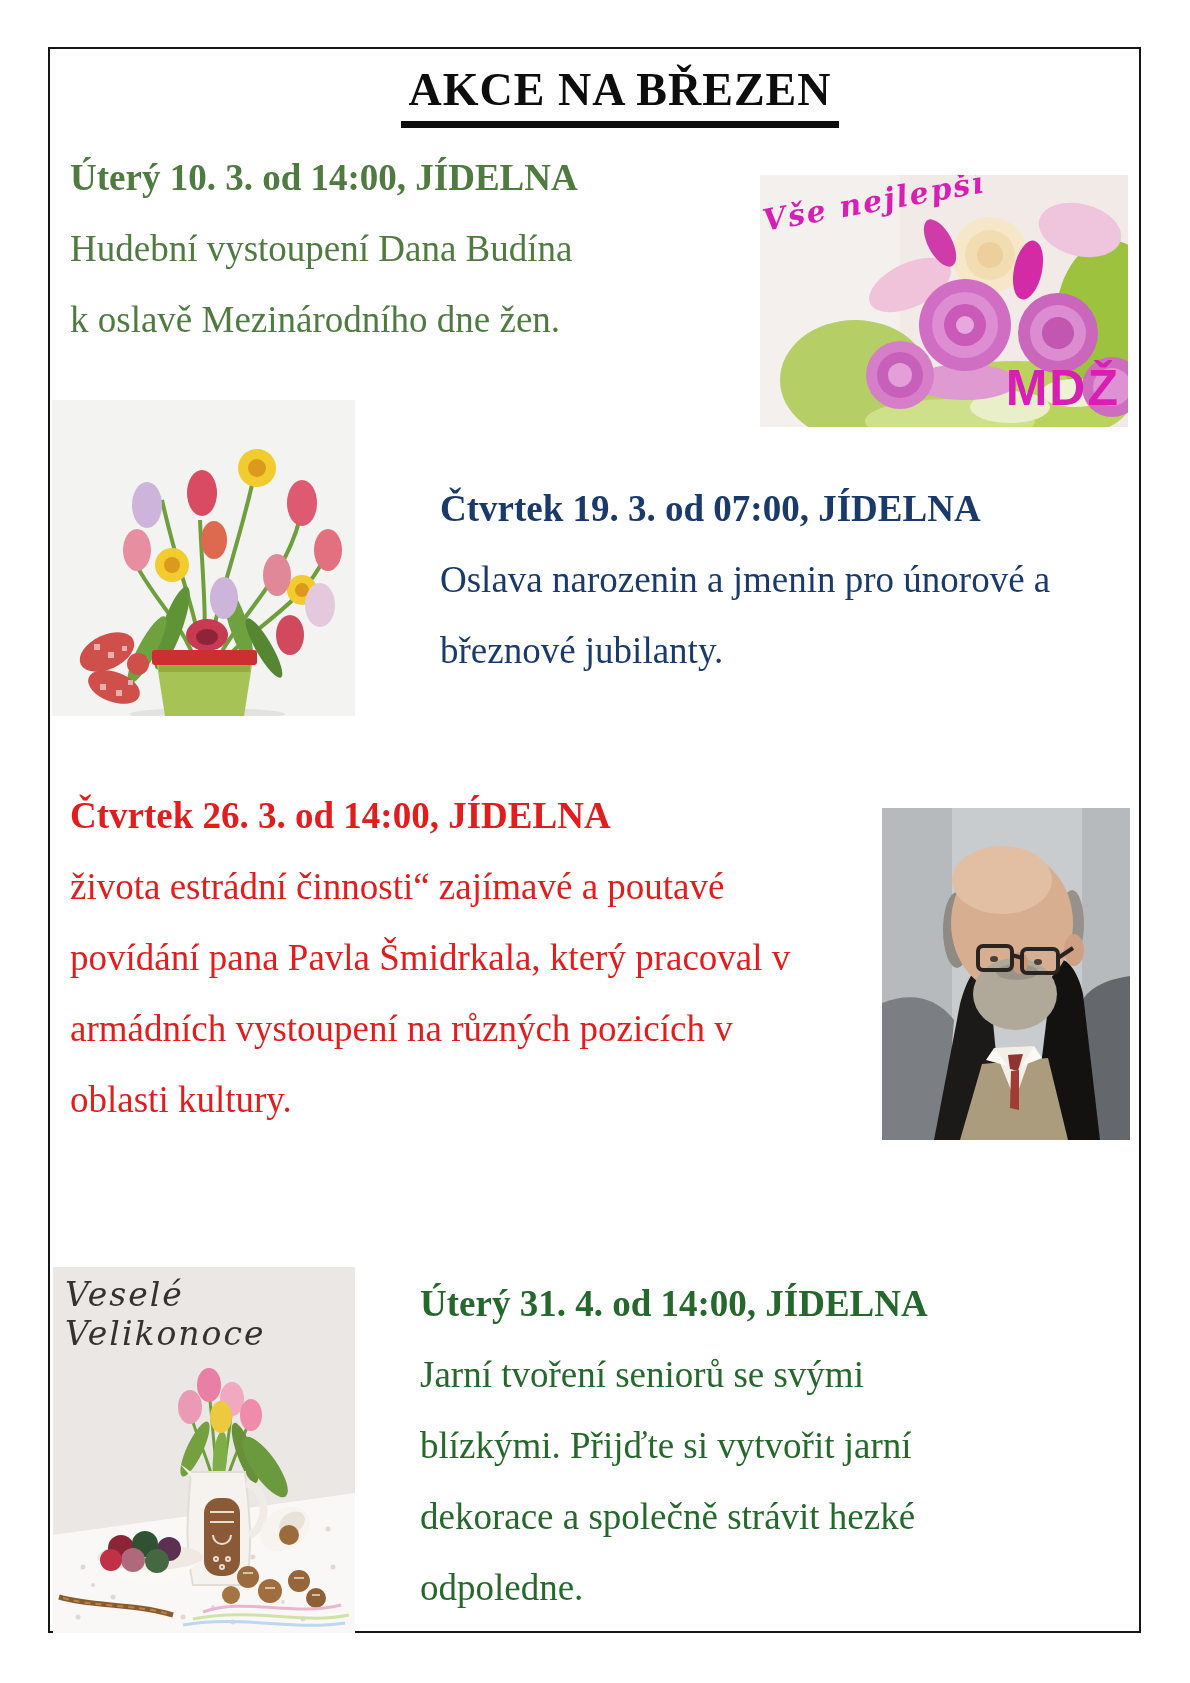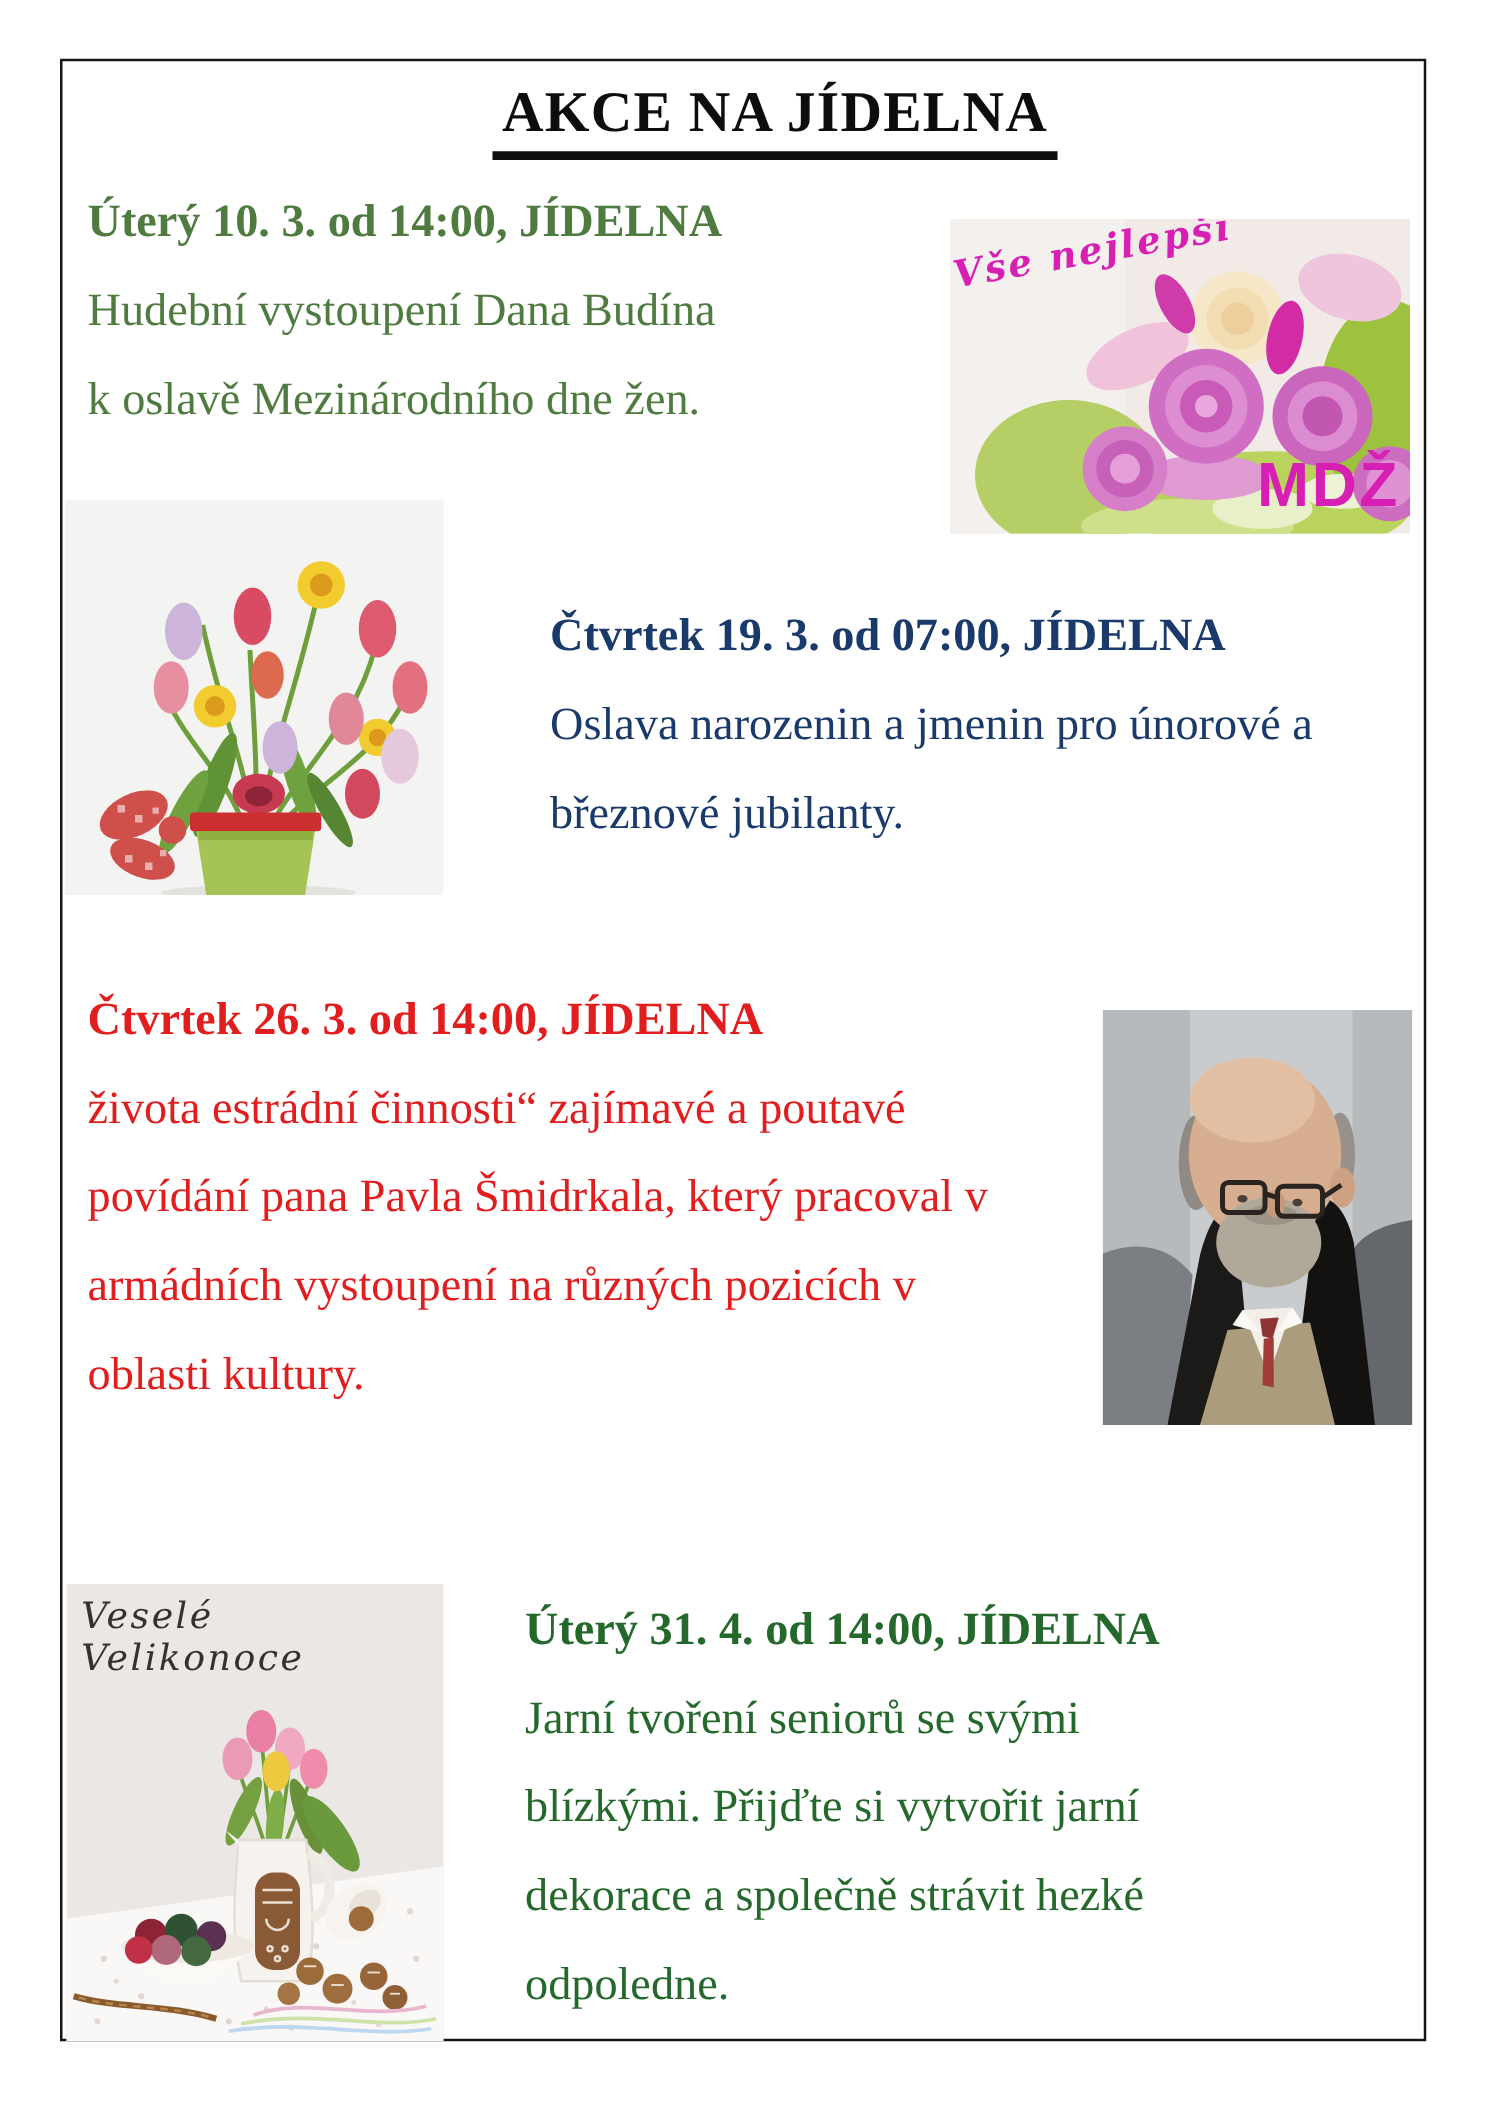--- a/index.html
+++ b/index.html
@@ -25,30 +25,30 @@
   .ph-roses{left:760px;top:175px;width:368px;height:252px;}
   .ph-tulips{left:52px;top:400px;width:303px;height:316px;}
   .ph-man{left:882px;top:808px;width:248px;height:332px;}
   .ph-easter{left:53px;top:1267px;width:302px;height:366px;}
   .overlay{position:absolute;pointer-events:none;}
   .vse{left:6px;top:28px;font-family:"DejaVu Serif",serif;font-style:italic;font-weight:bold;
        font-size:30px;transform:rotate(-10deg);transform-origin:left bottom;letter-spacing:2px;}
   .mdz{right:8px;bottom:14px;font-family:"Liberation Sans",sans-serif;font-weight:bold;
        font-size:50px;letter-spacing:2px;line-height:1;}
   .vesele{left:12px;top:8px;font-family:"DejaVu Serif",serif;font-style:italic;
-          font-size:29px;letter-spacing:2px;}
+          font-size:33px;letter-spacing:2px;}
 </style>
 </head>
 <body>
 
 <div id="page">
   <div class="frame"></div>
 
   <div class="title-wrap">
-    <span class="title">AKCE NA JÍDELNA</span>
+    <span class="title">AKCE NA BŘEZEN</span>
   </div>
 
   <div class="evt evt1" style="color: rgb(79, 123, 64);">
     <div class="ln hdr">Úterý 10. 3. od 14:00, JÍDELNA</div>
     <div class="ln">Hudební vystoupení Dana Budína</div>
     <div class="ln">k oslavě Mezinárodního dne žen.</div>
   </div>
 
   <div class="evt evt2" style="color: rgb(26, 58, 107);">
     <div class="ln hdr">Čtvrtek 19. 3. od 07:00, JÍDELNA</div>

